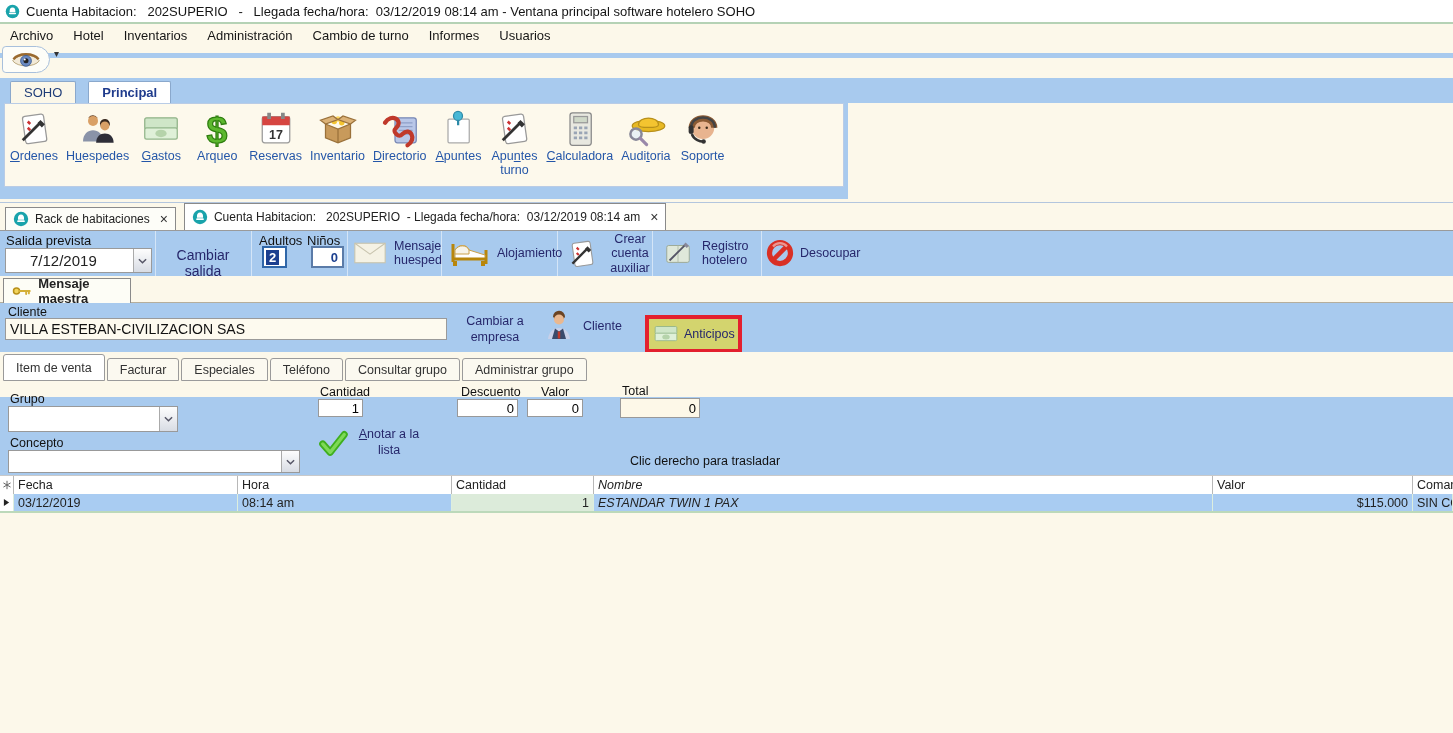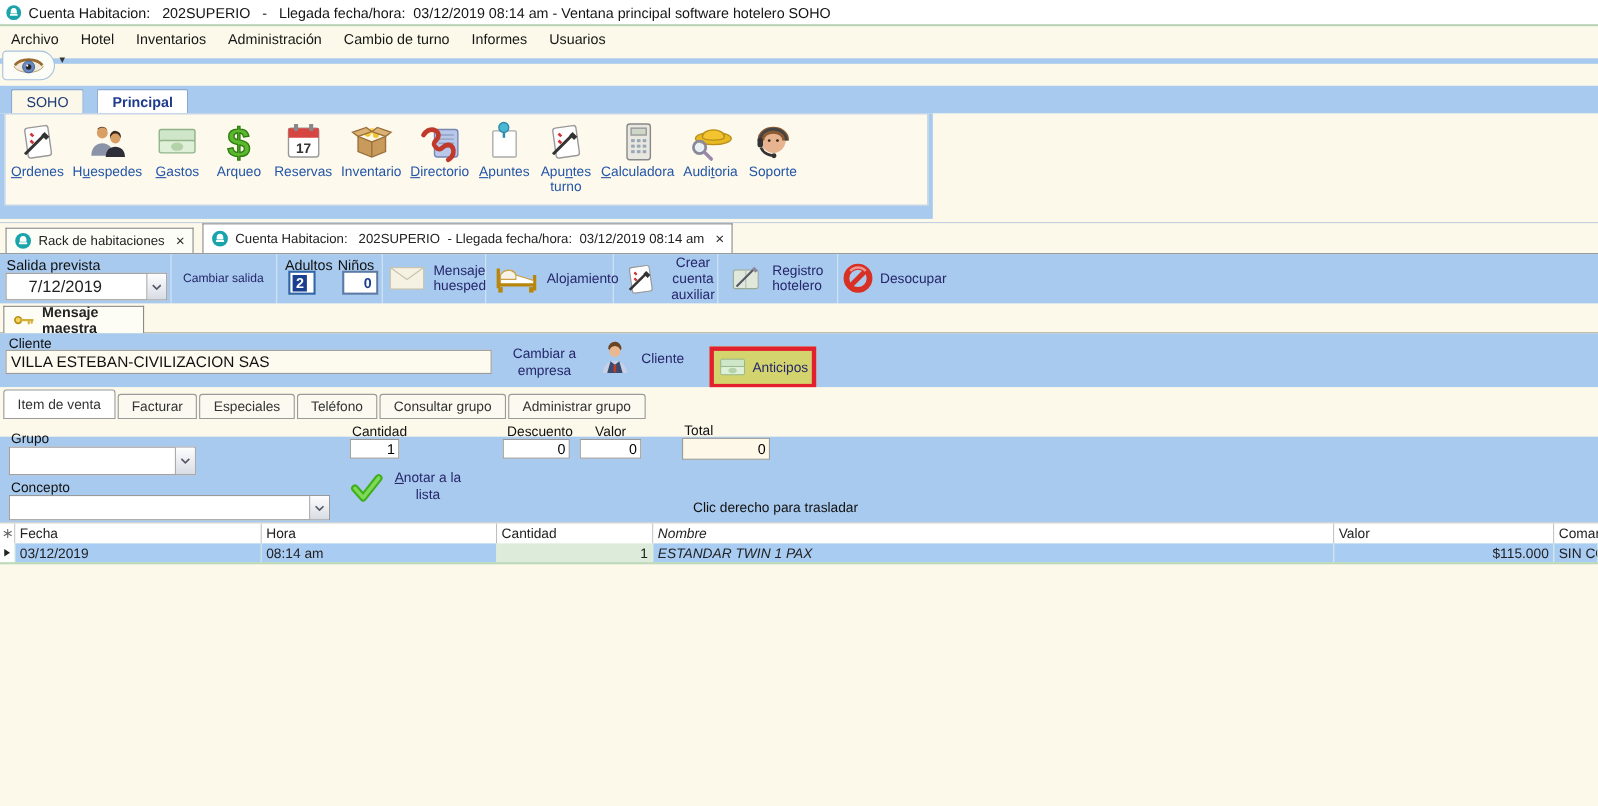--- a/index.html
+++ b/index.html
@@ -54,25 +54,25 @@
   .dt-label{white-space:pre;}
   .dt-close{font-size:14px;color:#333;margin-left:4px;line-height:1;}
 
   
   .action-bar{position:absolute;top:231px;left:0;width:100%;height:45px;background:#a8caee;}
   .ab-sep{position:absolute;top:0;width:1px;height:45px;background:rgba(255,255,255,.5);}
   .sg-label{position:absolute;left:6px;top:2px;width:146px;font-size:13px;color:#111;
     border-bottom:1px solid #e9f1fb;padding-bottom:1px;}
   .sg-combo{position:absolute;left:5px;top:17px;width:147px;height:25px;background:#fff;
     border:1px solid #9a9a9a;display:flex;align-items:center;box-sizing:border-box;}
-  .sg-value{flex:1;padding-left:20px;font-size:15px;color:#222;}
+  .sg-value{flex:1;padding-left:4px;font-size:15px;color:#222;margin-left:20px;}
   .combo-btn{width:18px;height:100%;background:linear-gradient(#fdfdfd,#d8dce4);
     border-left:1px solid #aaa;display:flex;align-items:center;justify-content:center;box-sizing:border-box;}
   .cambiar-salida{position:absolute;left:158px;top:16px;width:90px;text-align:center;
-    font-size:11px;color:#26276b;}
+    font-size:14px;color:#26276b;}
   .adultos-label{position:absolute;left:259px;top:2px;font-size:13px;}
   .adultos-box{position:absolute;left:262px;top:15px;width:25px;height:22px;background:#fff;
     border:2px solid #2f66a8;box-sizing:border-box;display:flex;align-items:center;padding-left:2px;}
   .adultos-box .sel{background:#1b3f8f;color:#fff;font-size:13px;font-weight:bold;padding:0 3px;}
   .ninos-label{position:absolute;left:307px;top:2px;font-size:13px;}
   .ninos-box{position:absolute;left:311px;top:15px;width:33px;height:22px;background:#fff;
     border:2px solid #5a7ba8;box-sizing:border-box;display:flex;align-items:center;justify-content:flex-end;
     padding-right:4px;font-size:13px;font-weight:bold;color:#1b3f8f;}
   .ab-btn{position:absolute;display:flex;align-items:center;gap:6px;color:#26276b;
     font-size:12.5px;line-height:1.15;}

